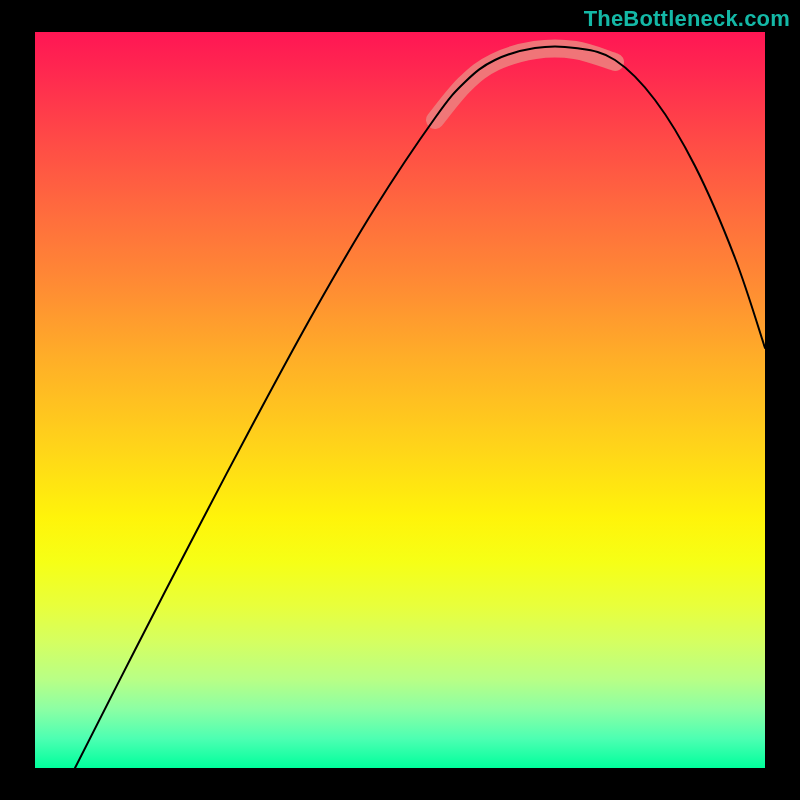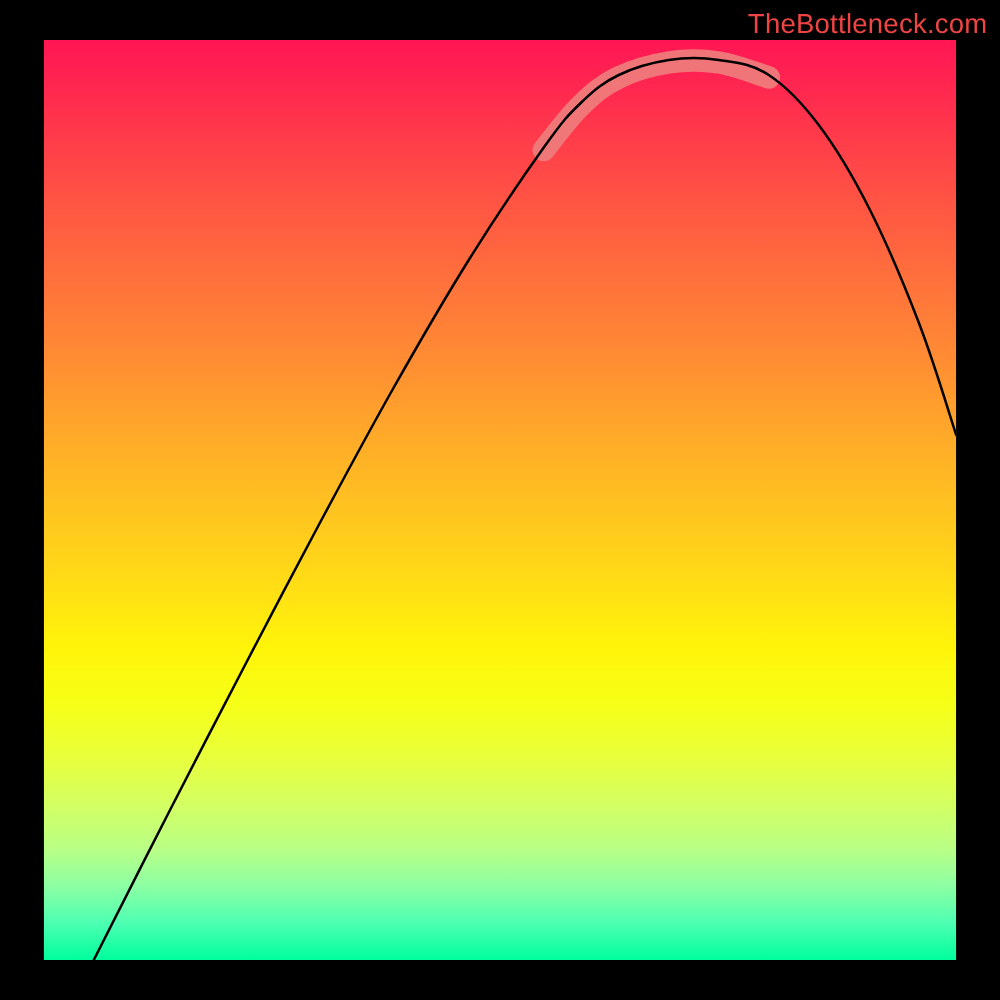--- a/index.html
+++ b/index.html
@@ -9,22 +9,22 @@
     width: 800px;
     height: 800px;
     background: #000;
   }
   .watermark {
     position: absolute;
     top: 6px;
     right: 10px;
     font-family: Arial, Helvetica, sans-serif;
     font-size: 22px;
-    font-weight: 400;
-    color: #ef4444;
+    font-weight: 700;
+    color: #14b8a6;
     letter-spacing: 0.2px;
     z-index: 4;
   }
   .plot-area {
     position: absolute;
     left: 35px;
     top: 32px;
     width: 730px;
     height: 736px;
     overflow: hidden;

